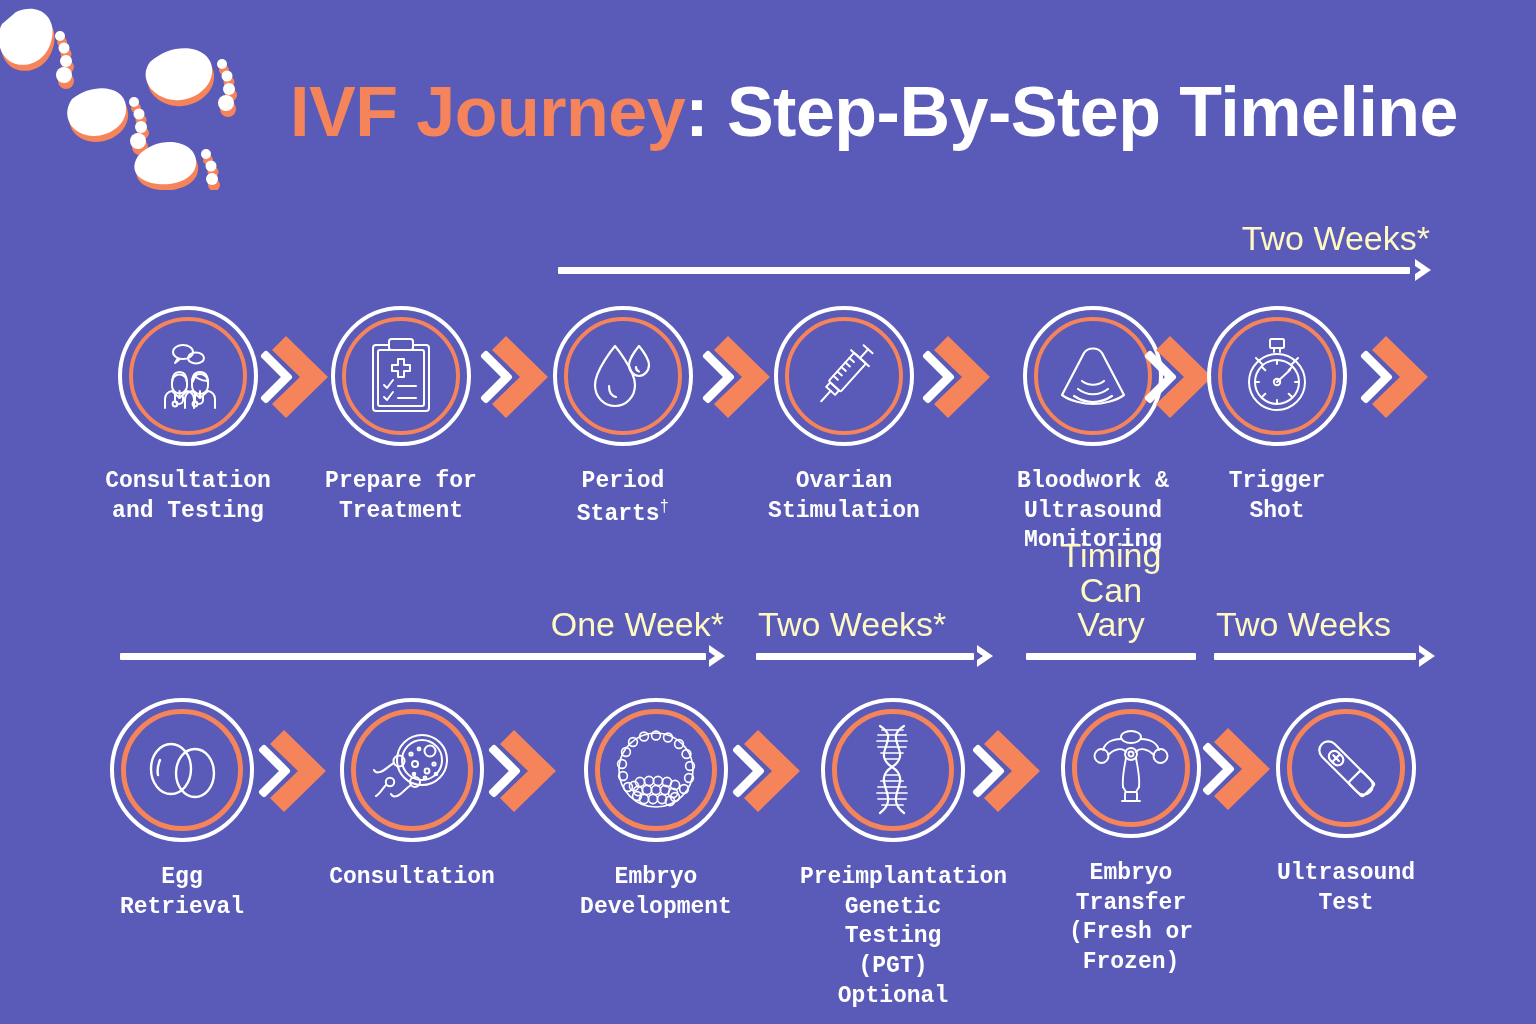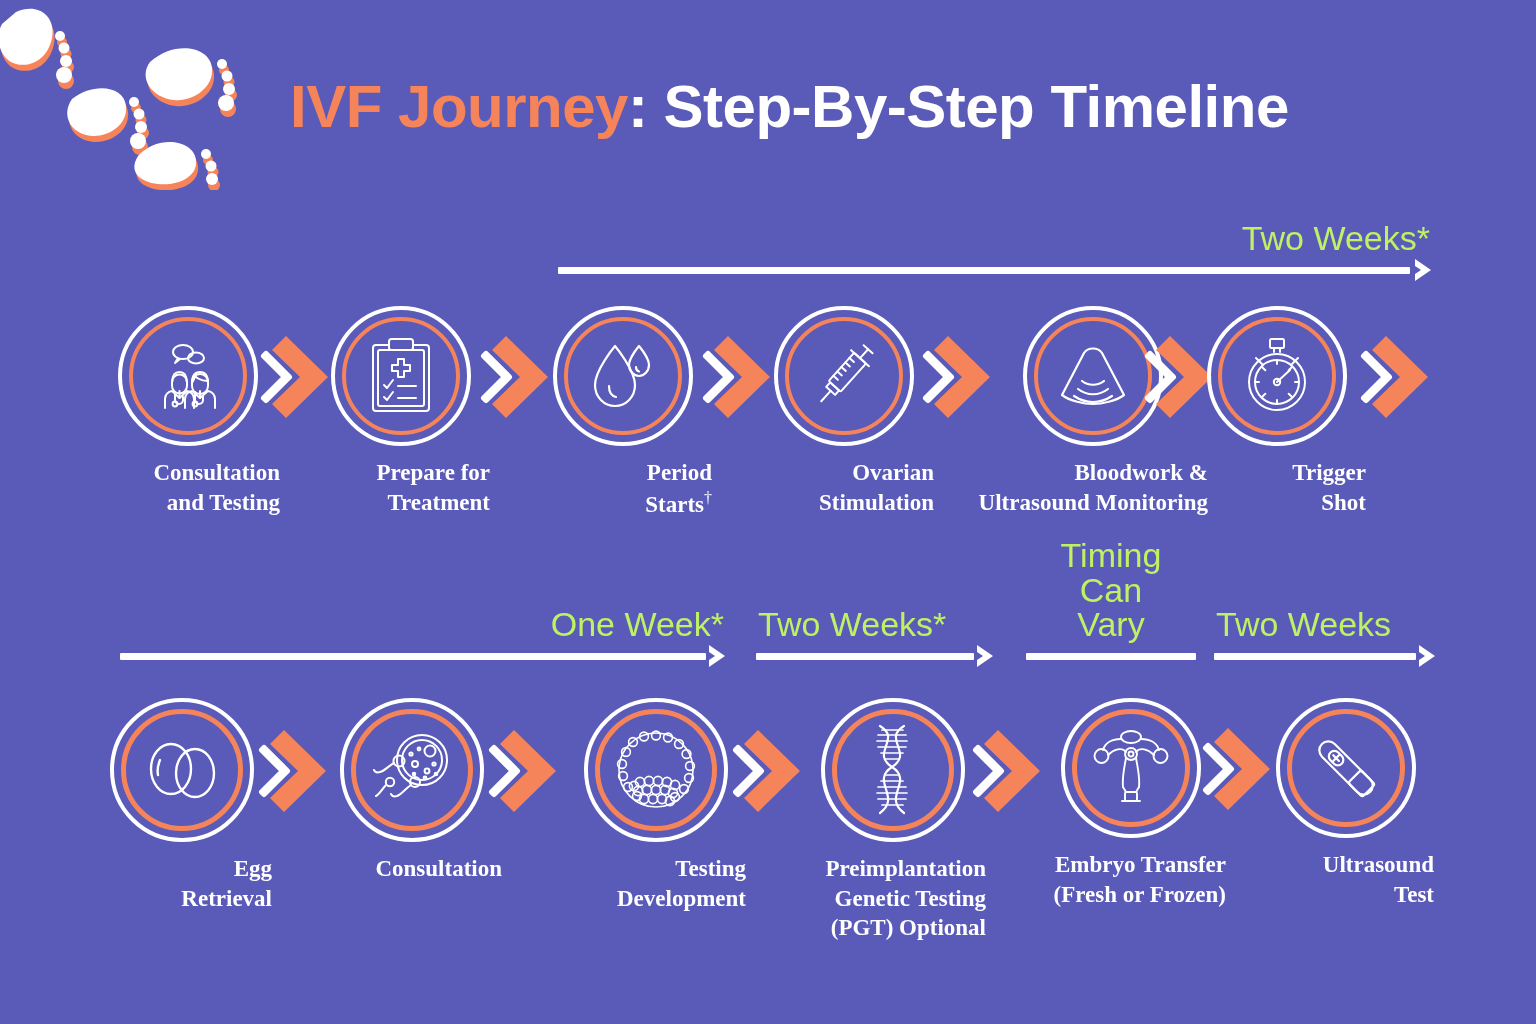--- a/index.html
+++ b/index.html
@@ -11,31 +11,31 @@
     position:relative;
   }
   .stage{position:relative;width:1536px;height:1024px;}
 
   
   .prints{position:absolute;left:0;top:0;width:280px;height:190px;}
 
   
   .title{
     position:absolute;left:290px;top:72px;
-    font-size:60px;font-weight:700;letter-spacing:-0.5px;
+    font-size:70px;font-weight:700;letter-spacing:-0.5px;
     color:#ffffff;white-space:nowrap;
     font-family:"Liberation Sans", sans-serif;
   }
   .title .accent{color:#f5845a;}
 
   
   .tl{position:absolute;}
   .tl .lbl{
     position:absolute;bottom:18px;
-    color:#bef264;font-size:34px;font-weight:400;
+    color:#fef9c3;font-size:34px;font-weight:400;
     line-height:1.02;white-space:nowrap;
     font-family:"Liberation Sans", sans-serif;
     margin-top:11px;
   }
   .tl .lbl.r{right:4px;text-align:right;}
   .tl .lbl.l{left:2px;text-align:left;}
   .tl .lbl.c{left:50%;transform:translateX(-50%);text-align:center;}
   .tl .bar{position:absolute;bottom:0;left:0;height:7px;background:#ffffff;border-radius:1px;}
   .tl svg{position:absolute;bottom:-8px;right:-2px;}
 
@@ -47,25 +47,24 @@
     position:absolute;inset:0;border-radius:50%;
     border:4px solid #ffffff;box-sizing:border-box;
   }
   .ring-in{
     position:absolute;border-radius:50%;
     border:4px solid #f5845a;box-sizing:border-box;
   }
   .ico{position:absolute;inset:0;display:flex;align-items:center;justify-content:center;}
   .ico svg{display:block;}
   .caption{
-    margin-top:12px;color:#ffffff;
+    margin-top:21px;color:#ffffff;
     font-size:23px;font-weight:700;line-height:1.29;
-    font-family:Liberation Serif, serif;
+    font-family:Liberation Mono, monospace;
     white-space:pre-line;
-    text-align:right;
   }
   .caption .dag{font-weight:400;font-size:16px;vertical-align:super;}
 
   
   .chev{position:absolute;}
   .chev svg{display:block;}
 
   
   .footnote{
     position:absolute;left:0;width:1536px;top:966px;
@@ -454,21 +453,21 @@
                 <circle cx="50" cy="61" r="4.6"></circle>
               <circle cx="58" cy="64" r="4.6"></circle>
                 <circle cx="29" cy="70" r="4.6"></circle>
               <circle cx="38" cy="70" r="4.6"></circle>
                 <circle cx="47" cy="70" r="4.6"></circle>
               <circle cx="55" cy="72" r="4.6"></circle>
             </g>
           </svg>
         </div>
       </div>
-      <div class="caption">Testing
+      <div class="caption">Embryo
 Development</div>
     </div>
 
     <div class="chev" style="left:730px;top:28px;">
       <svg width="72" height="90" viewBox="0 0 72 90">
         <path d="M28 4 L70 45 L28 86 L14 72 L42 45 L14 18 Z" fill="#f5845a"></path>
         <path d="M6 24 L8 22 L31 45 L8 68 L6 66 L27 45 Z" fill="#ffffff" stroke="#ffffff" stroke-width="6" stroke-linejoin="round" stroke-linecap="round"></path>
       </svg>
     </div>
 

